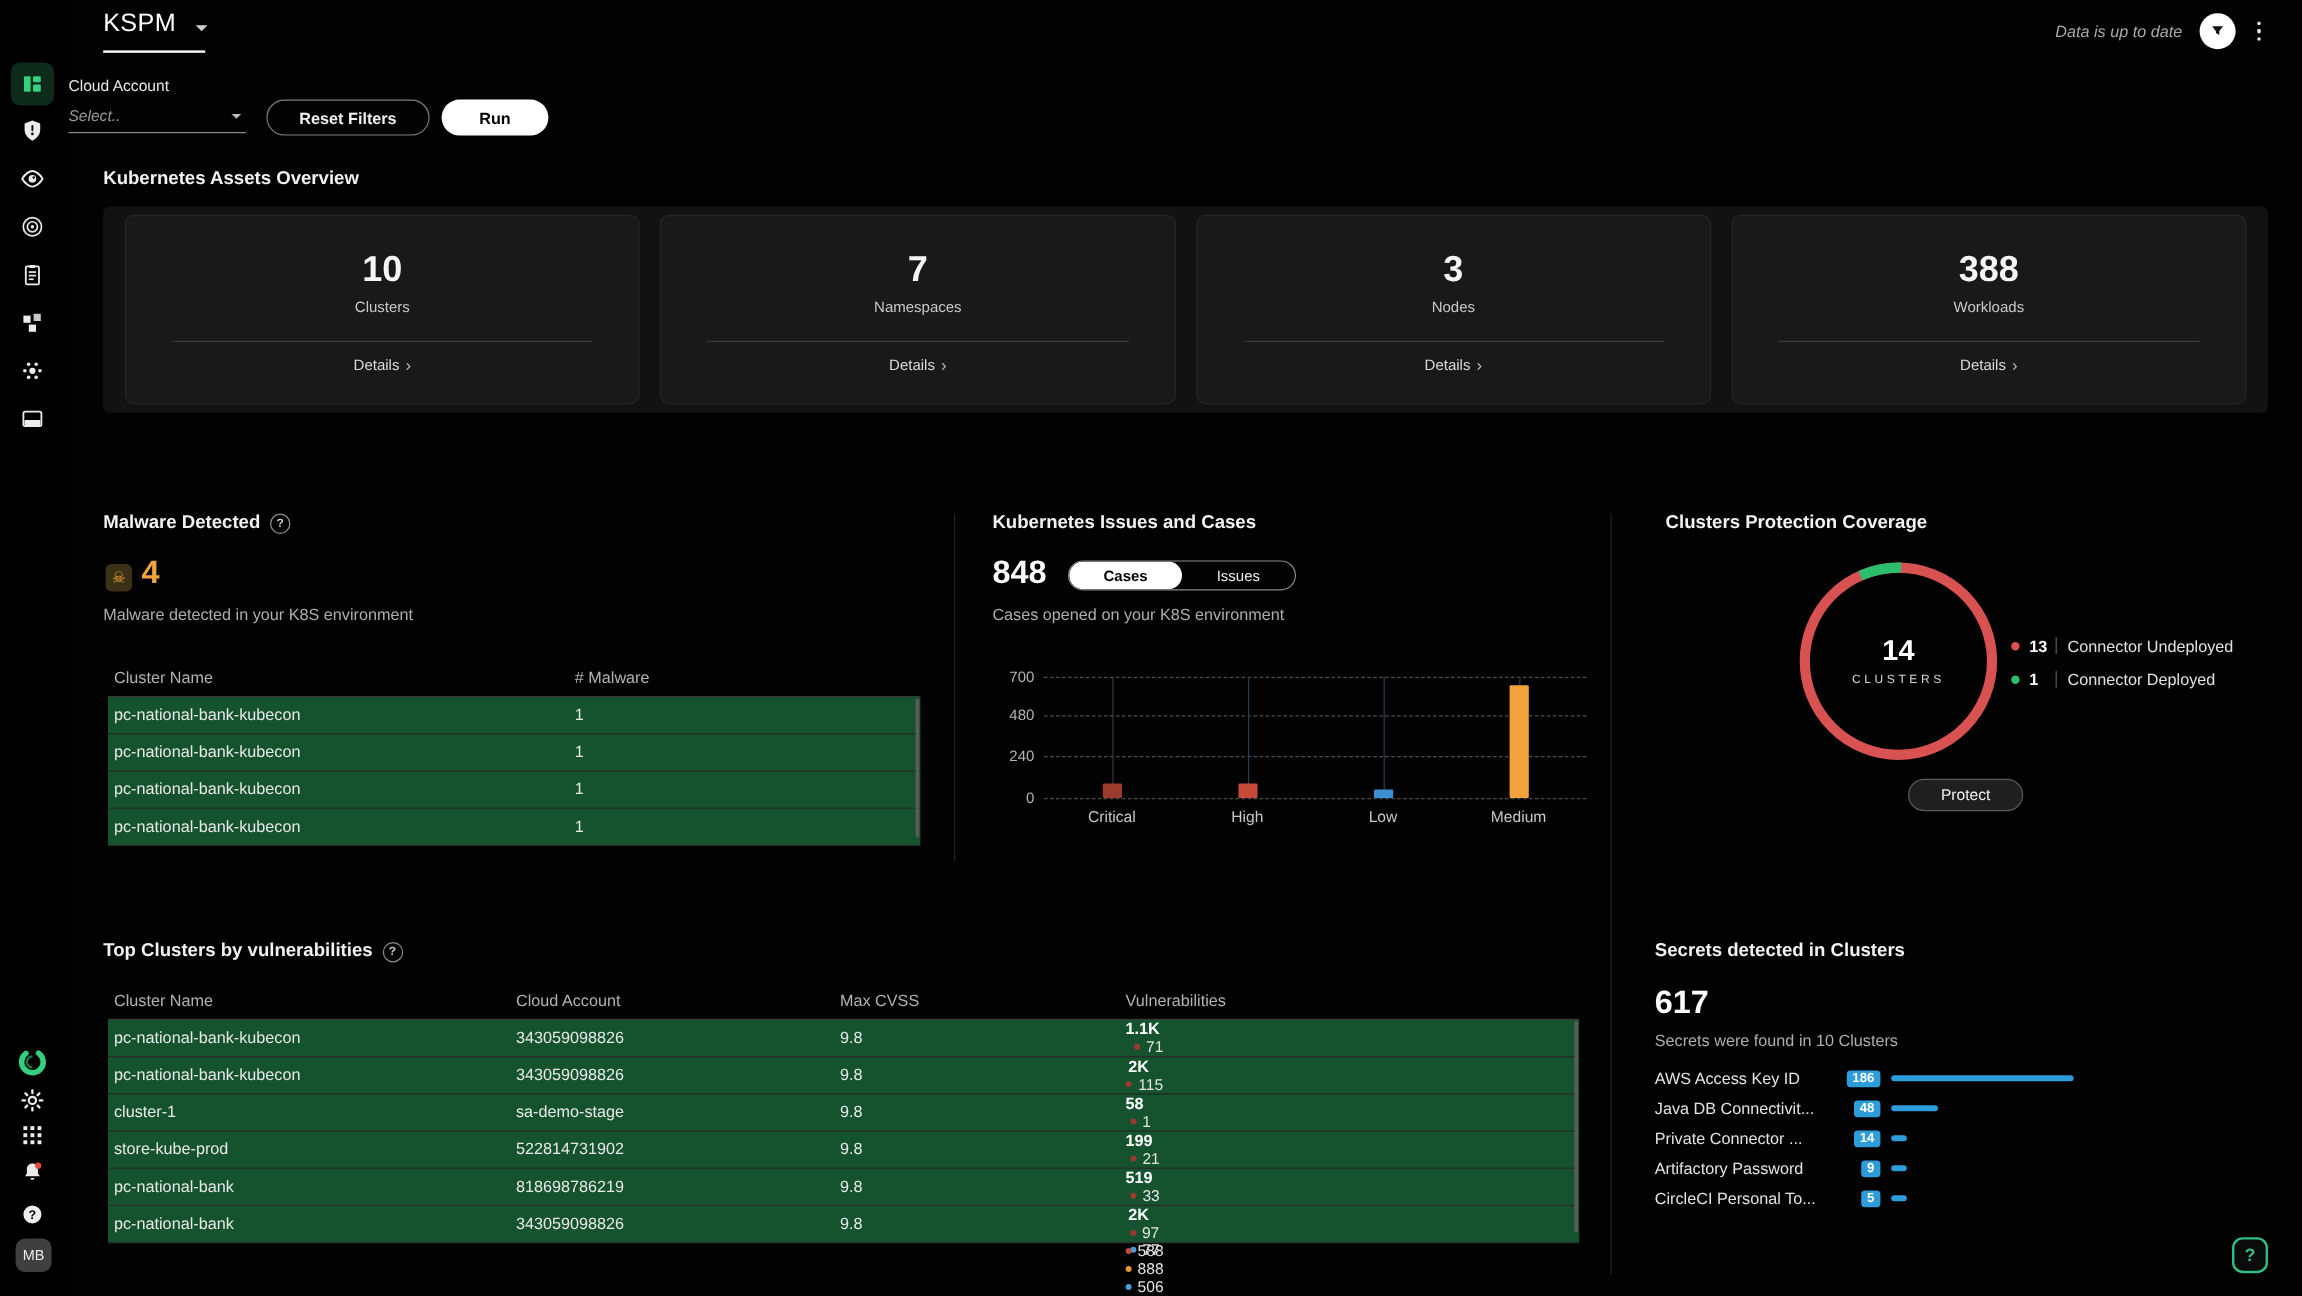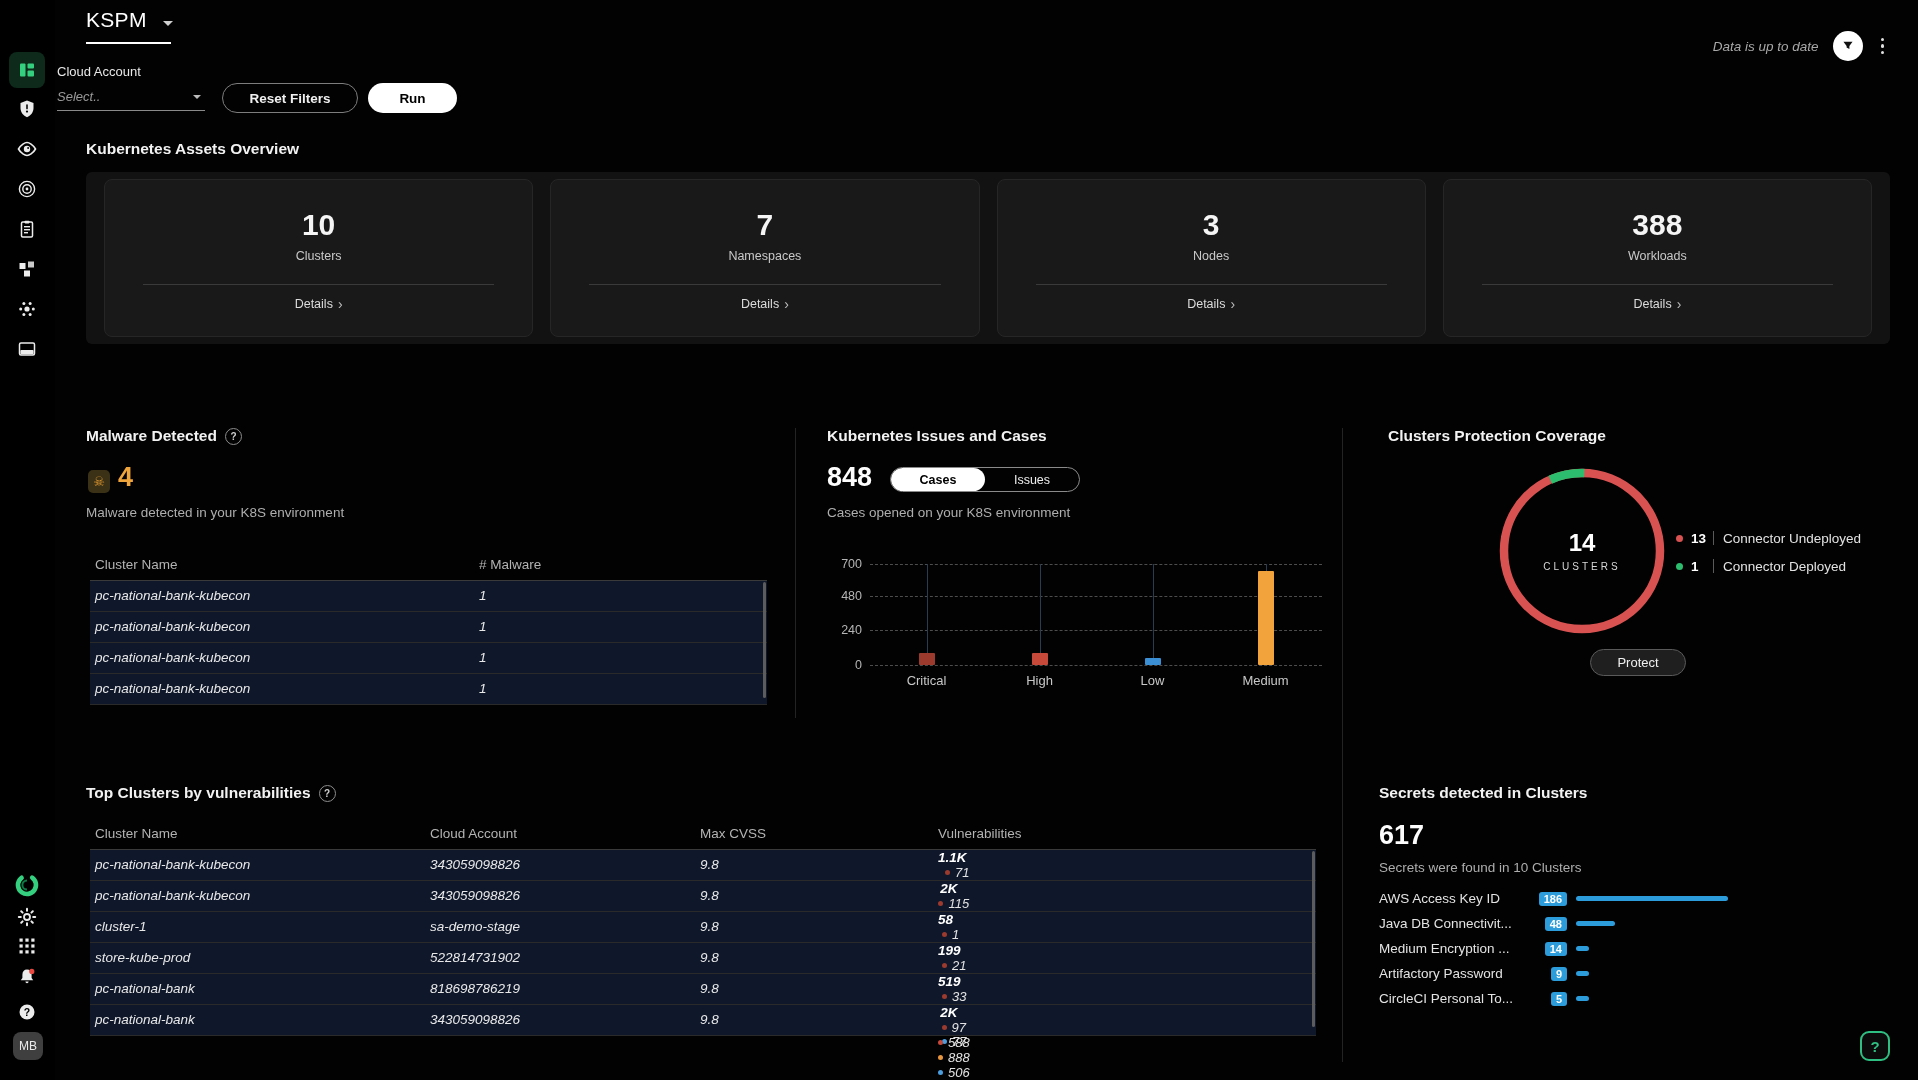--- a/index.html
+++ b/index.html
@@ -10,21 +10,21 @@
   .sidebar{position:absolute;left:0;top:0;width:55px;height:1080px;background:#000;}
   .side-icon{position:absolute;display:flex;align-items:center;justify-content:center;cursor:pointer;}
   .side-icon.active-wrap{width:36px;height:36px;background:#0e2a1b;border-radius:8px;}
   .avatar{position:absolute;left:13px;top:1032px;width:30px;height:28px;background:#3f3f3f;border-radius:8px;
           display:flex;align-items:center;justify-content:center;font-size:12px;color:#eaeaea;cursor:pointer;}
   
   .app-title{position:absolute;left:86px;top:8px;font-size:21px;color:#fff;letter-spacing:.3px;}
   .title-caret{position:absolute;left:163px;top:21px;width:0;height:0;border-left:5px solid transparent;
                border-right:5px solid transparent;border-top:5px solid #cfcfcf;}
   .title-underline{position:absolute;left:86px;top:42px;width:85px;height:2px;background:#fff;}
-  .top-right{position:absolute;right:30px;top:11px;display:flex;align-items:center;gap:14px;margin-top:20px;}
+  .top-right{position:absolute;right:30px;top:11px;display:flex;align-items:center;gap:14px;}
   .status-text{font-style:italic;color:#a9a9a9;font-size:13.5px;}
   .funnel-btn{width:30px;height:30px;border-radius:50%;background:#fff;display:flex;align-items:center;justify-content:center;cursor:pointer;}
   .kebab{display:flex;flex-direction:column;gap:3px;padding:4px;cursor:pointer;}
   .kebab span{width:3.5px;height:3.5px;border-radius:50%;background:#e0e0e0;}
   
   .fld-label{position:absolute;left:57px;top:64px;font-size:13px;color:#e8e8e8;}
   .select{position:absolute;left:57px;top:86px;width:148px;height:24px;border-bottom:1px solid #8a8a8a;cursor:pointer;}
   .select .ph{font-style:italic;color:#9a9a9a;font-size:13px;line-height:22px;text-align:center;}
   .select .caret{position:absolute;right:4px;top:9px;width:0;height:0;border-left:4px solid transparent;
                  border-right:4px solid transparent;border-top:4px solid #bbb;}
@@ -46,21 +46,21 @@
   .asset-div{width:calc(100% - 76px);height:1px;background:#3a3a3a;margin-top:21px;}
   .asset-details{margin-top:11px;font-size:12.5px;color:#dcdcdc;cursor:pointer;display:flex;align-items:center;gap:5px;}
   .asset-details .chev{color:#bdbdbd;font-size:14px;}
   .big-count{position:absolute;font-size:27px;font-weight:700;color:#fdfdfd;line-height:1;}
   .sub-text{position:absolute;font-size:13.5px;color:#aeaeae;}
   .vdiv{position:absolute;width:1px;background:#232323;}
   
   .tbl{position:absolute;}
   .tbl-head{position:relative;height:30px;border-bottom:1px solid #3a3a3a;}
   .tbl-head span{position:absolute;top:7px;font-size:13.5px;color:#b3b3b3;}
-  .tbl-row{position:relative;height:30px;border-bottom:1px solid #2a2a2a;background:#0f172a;cursor:pointer;font-style:italic;}
+  .tbl-row{position:relative;height:30px;border-bottom:1px solid #2a2a2a;background:#14532d;cursor:pointer;}
   .tbl-row span.cell{position:absolute;top:7px;font-size:13.5px;color:#e8e8e8;}
   .scrollthumb{position:absolute;width:3px;background:#5c5c5c;border-radius:2px;}
   
   .vuln-cell{position:absolute;top:0;height:30px;display:flex;align-items:center;flex-direction:column;}
   .vuln-total{font-size:13.5px;font-weight:700;color:#fff;margin-right:10px;}
   .sev{display:flex;align-items:center;gap:5px;font-size:13px;color:#e3e3e3;}
   .sev-dot{width:5px;height:5px;border-radius:50%;}
   .sev-sep{width:1px;height:13px;background:#4f4f4f;margin:0 9px;}
   
   .skull-badge{position:absolute;left:88px;top:470px;width:22px;height:23px;background:#3a3116;border-radius:5px;
@@ -572,21 +572,21 @@
         <div class="secret-bar" style="background: rgb(45, 156, 219); width: 151.944px;"></div>
       </div>
       <div class="secret-row">
         <div class="secret-label">Java DB Connectivit...</div>
         <div class="secret-badge-zone">
           <span class="secret-badge" style="background: rgb(45, 156, 219);">48</span>
         </div>
         <div class="secret-bar" style="background: rgb(45, 156, 219); width: 39.2113px;"></div>
       </div>
       <div class="secret-row">
-        <div class="secret-label">Medium Encryption ...</div>
+        <div class="secret-label">Private Connector ...</div>
         <div class="secret-badge-zone">
           <span class="secret-badge" style="background: rgb(45, 156, 219);">14</span>
         </div>
         <div class="secret-bar" style="background: rgb(45, 156, 219); width: 13px;"></div>
       </div>
       <div class="secret-row">
         <div class="secret-label">Artifactory Password</div>
         <div class="secret-badge-zone">
           <span class="secret-badge" style="background: rgb(45, 156, 219);">9</span>
         </div>

